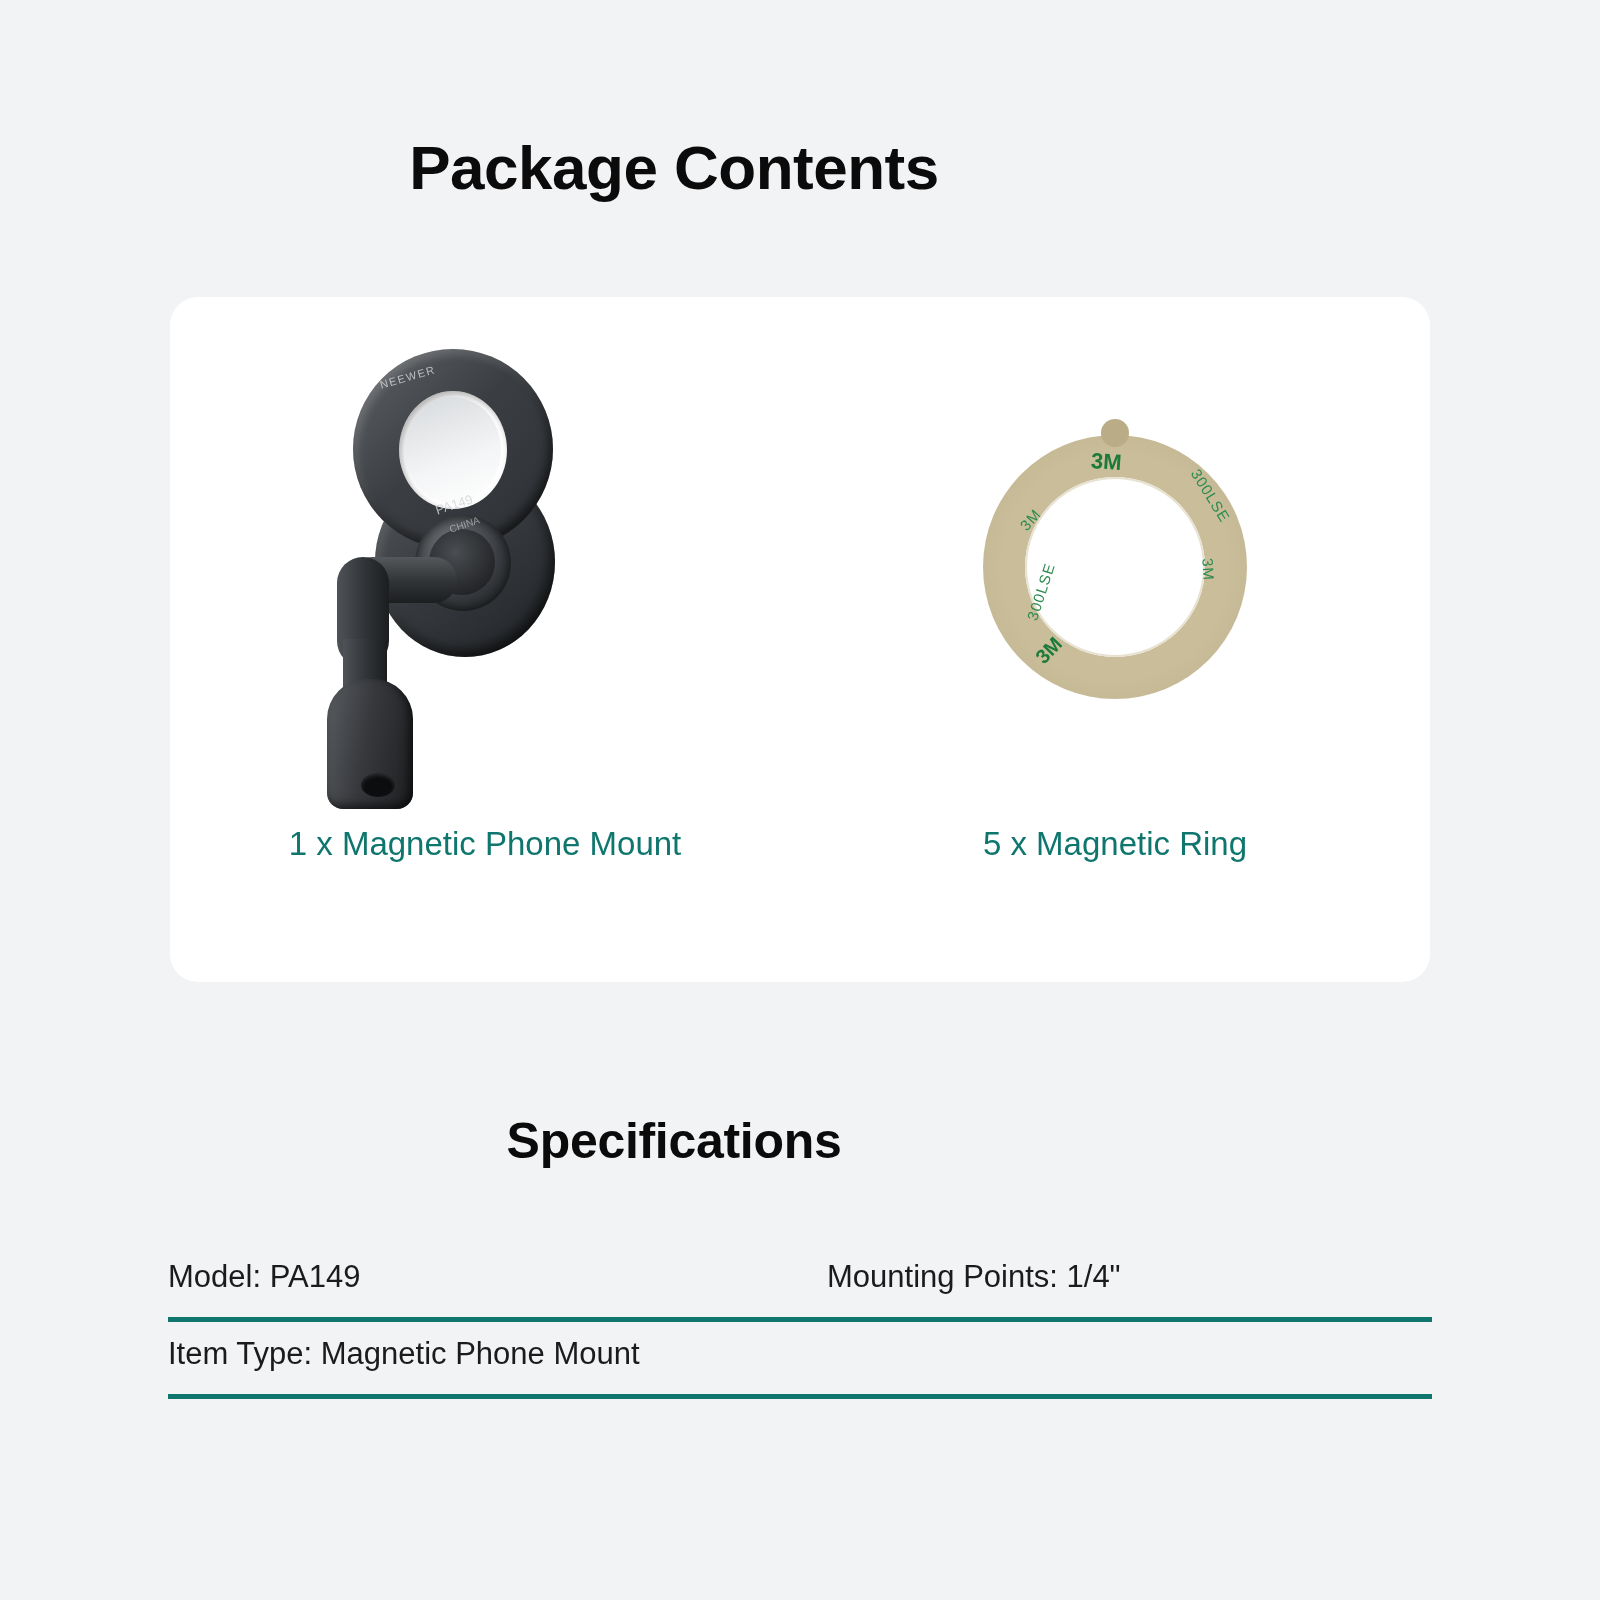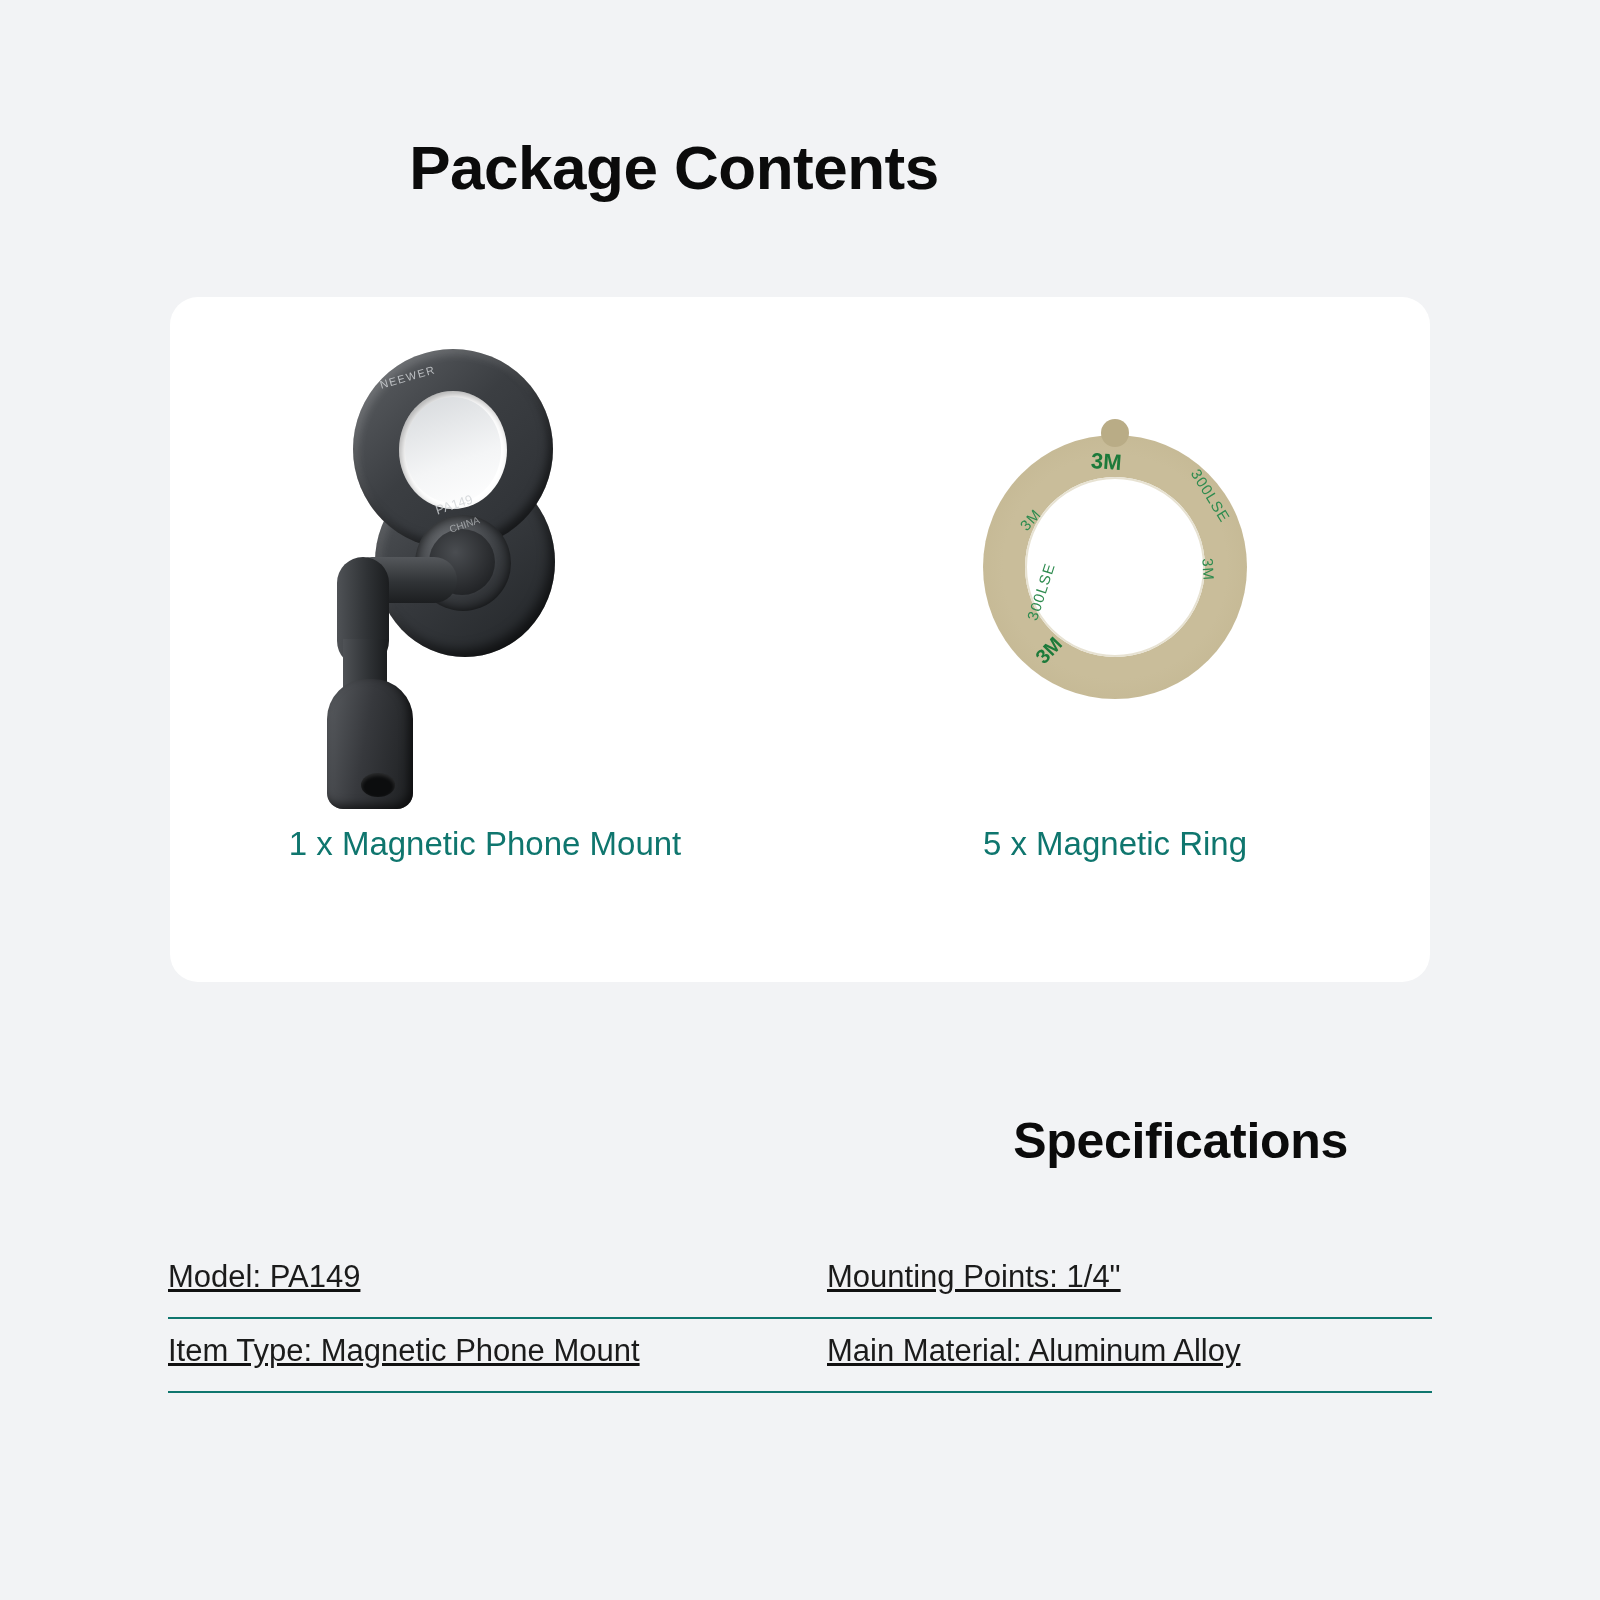--- a/index.html
+++ b/index.html
@@ -286,36 +286,35 @@
   .ring-txt.b { left: 214px; top: 146px; transform: rotate(86deg); }
   .ring-txt.c { left: 28px;  top: 168px; transform: rotate(-72deg); }
   .ring-txt.d { left: 36px;  top: 96px;  transform: rotate(-48deg); }
 
   
   .spec-title {
     position: absolute;
     left: 0;
     top: 1112px;
     width: 100%;
-    text-align: right;
+    text-align: center;
     font-size: 50px;
     font-weight: bold;
     letter-spacing: -0.3px;
     color: #0b0b0b;
   }
   .spec-table {
     position: absolute;
     left: 168px;
     top: 1245px;
     width: 1264px;
   }
   .spec-row {
     display: flex;
-    border-bottom: 2px solid #0f766e;
-    text-decoration: underline;
+    border-bottom: 5px solid #0f766e;
   }
   .spec-cell {
     flex: 1;
     font-size: 31px;
     color: #1b1b1b;
     padding: 14px 0 22px 0;
   }
   .spec-cell.right { padding-left: 54px; }
 </style>
 </head>
@@ -376,17 +375,16 @@
 
   <div class="spec-title">Specifications</div>
 
   <div class="spec-table">
     <div class="spec-row">
       <div class="spec-cell">Model: PA149</div>
       <div class="spec-cell right">Mounting Points: 1/4"</div>
     </div>
     <div class="spec-row">
       <div class="spec-cell">Item Type: Magnetic Phone Mount</div>
-      <div class="spec-cell right">Main Material: Aluminum Alloy</div>
     </div>
   </div>
 
 </div>
 
 </body></html>

